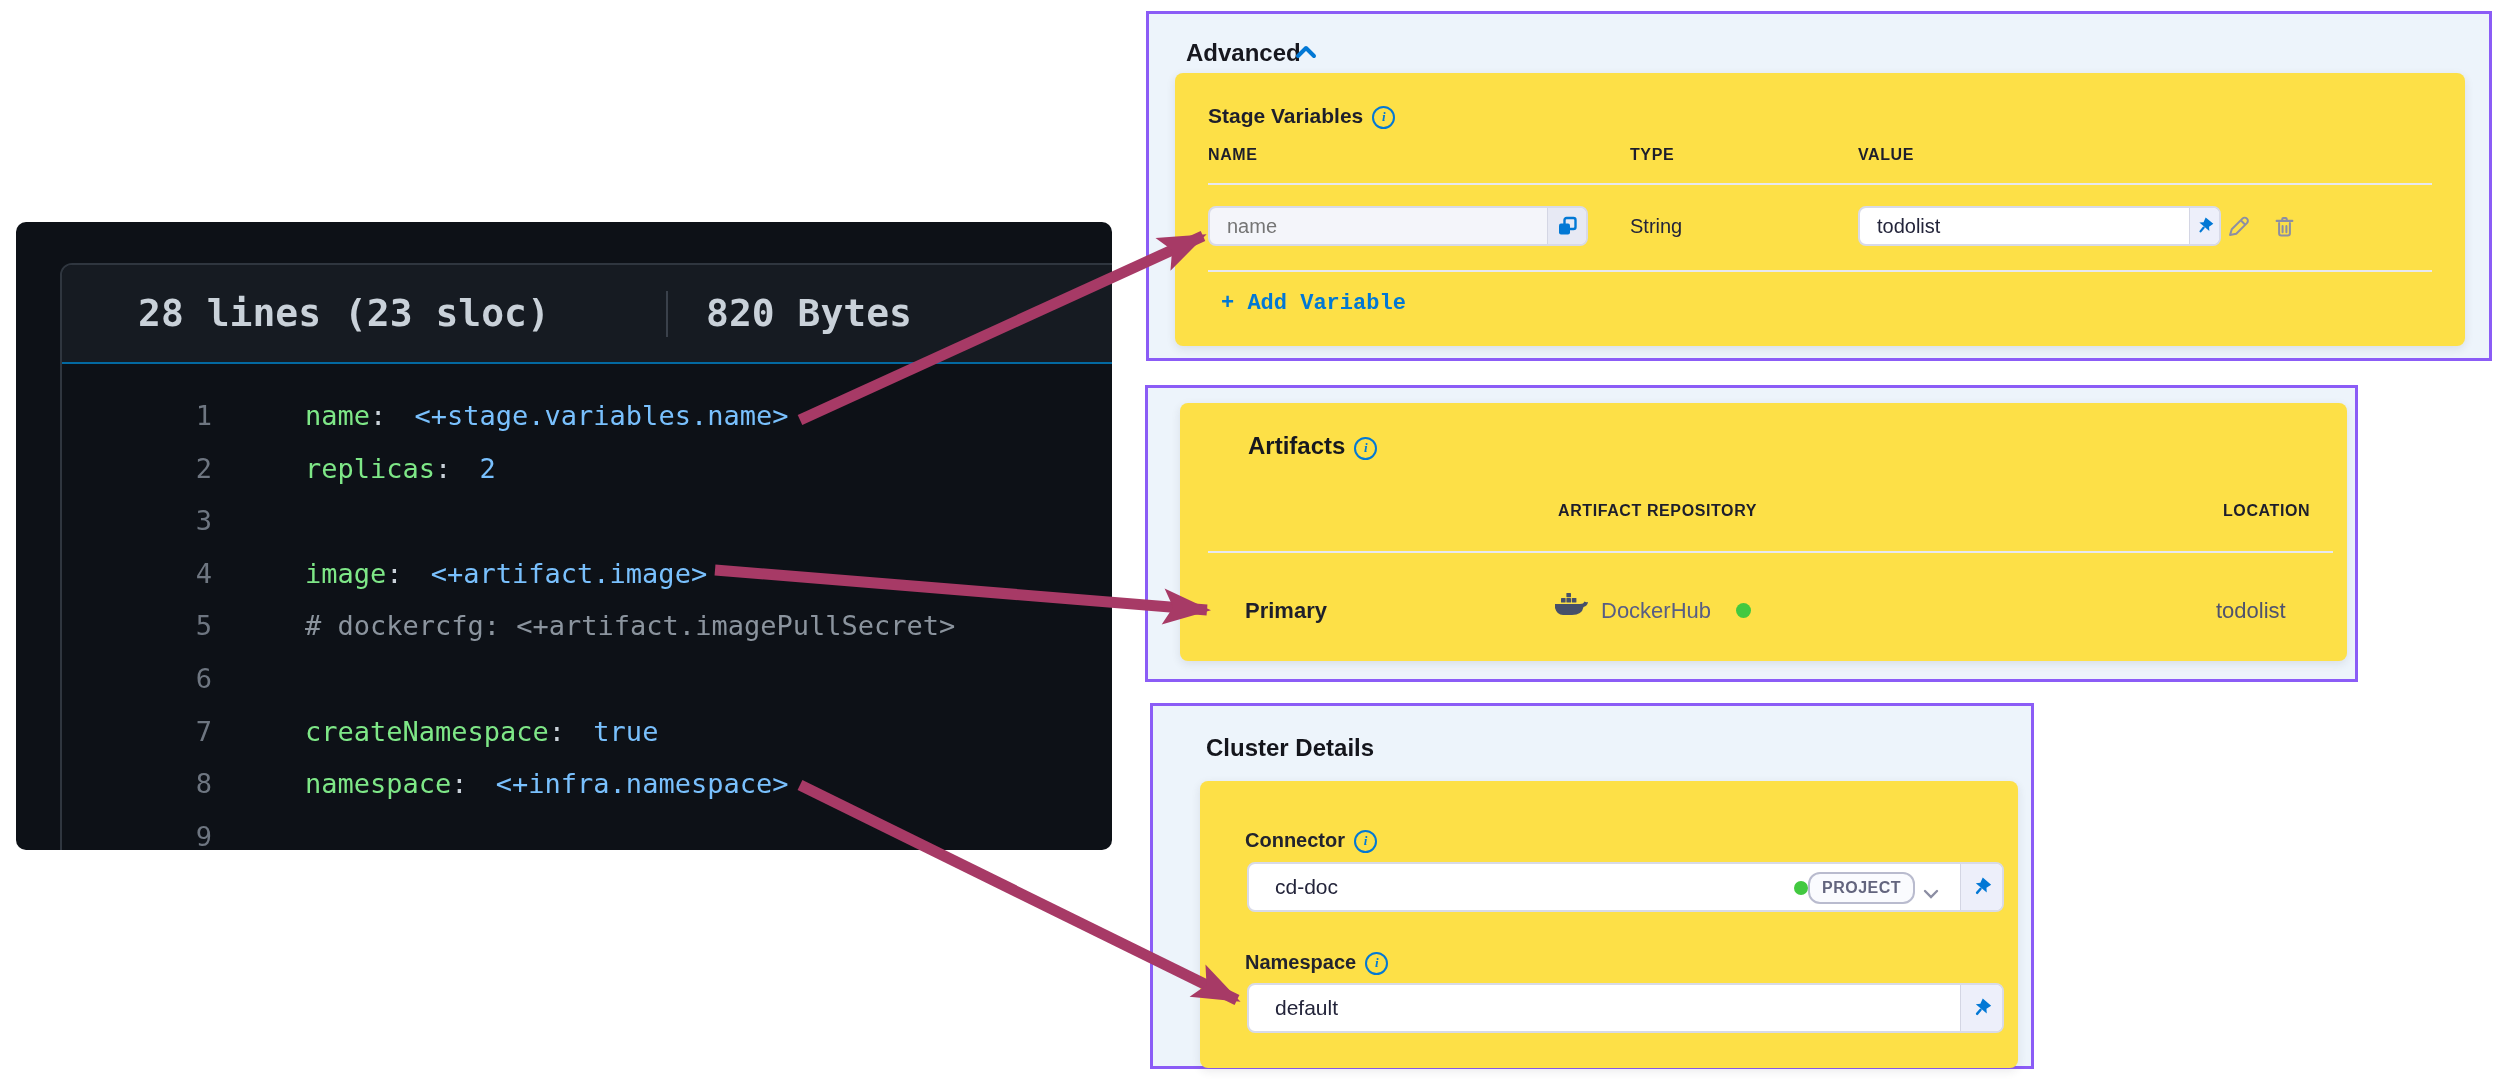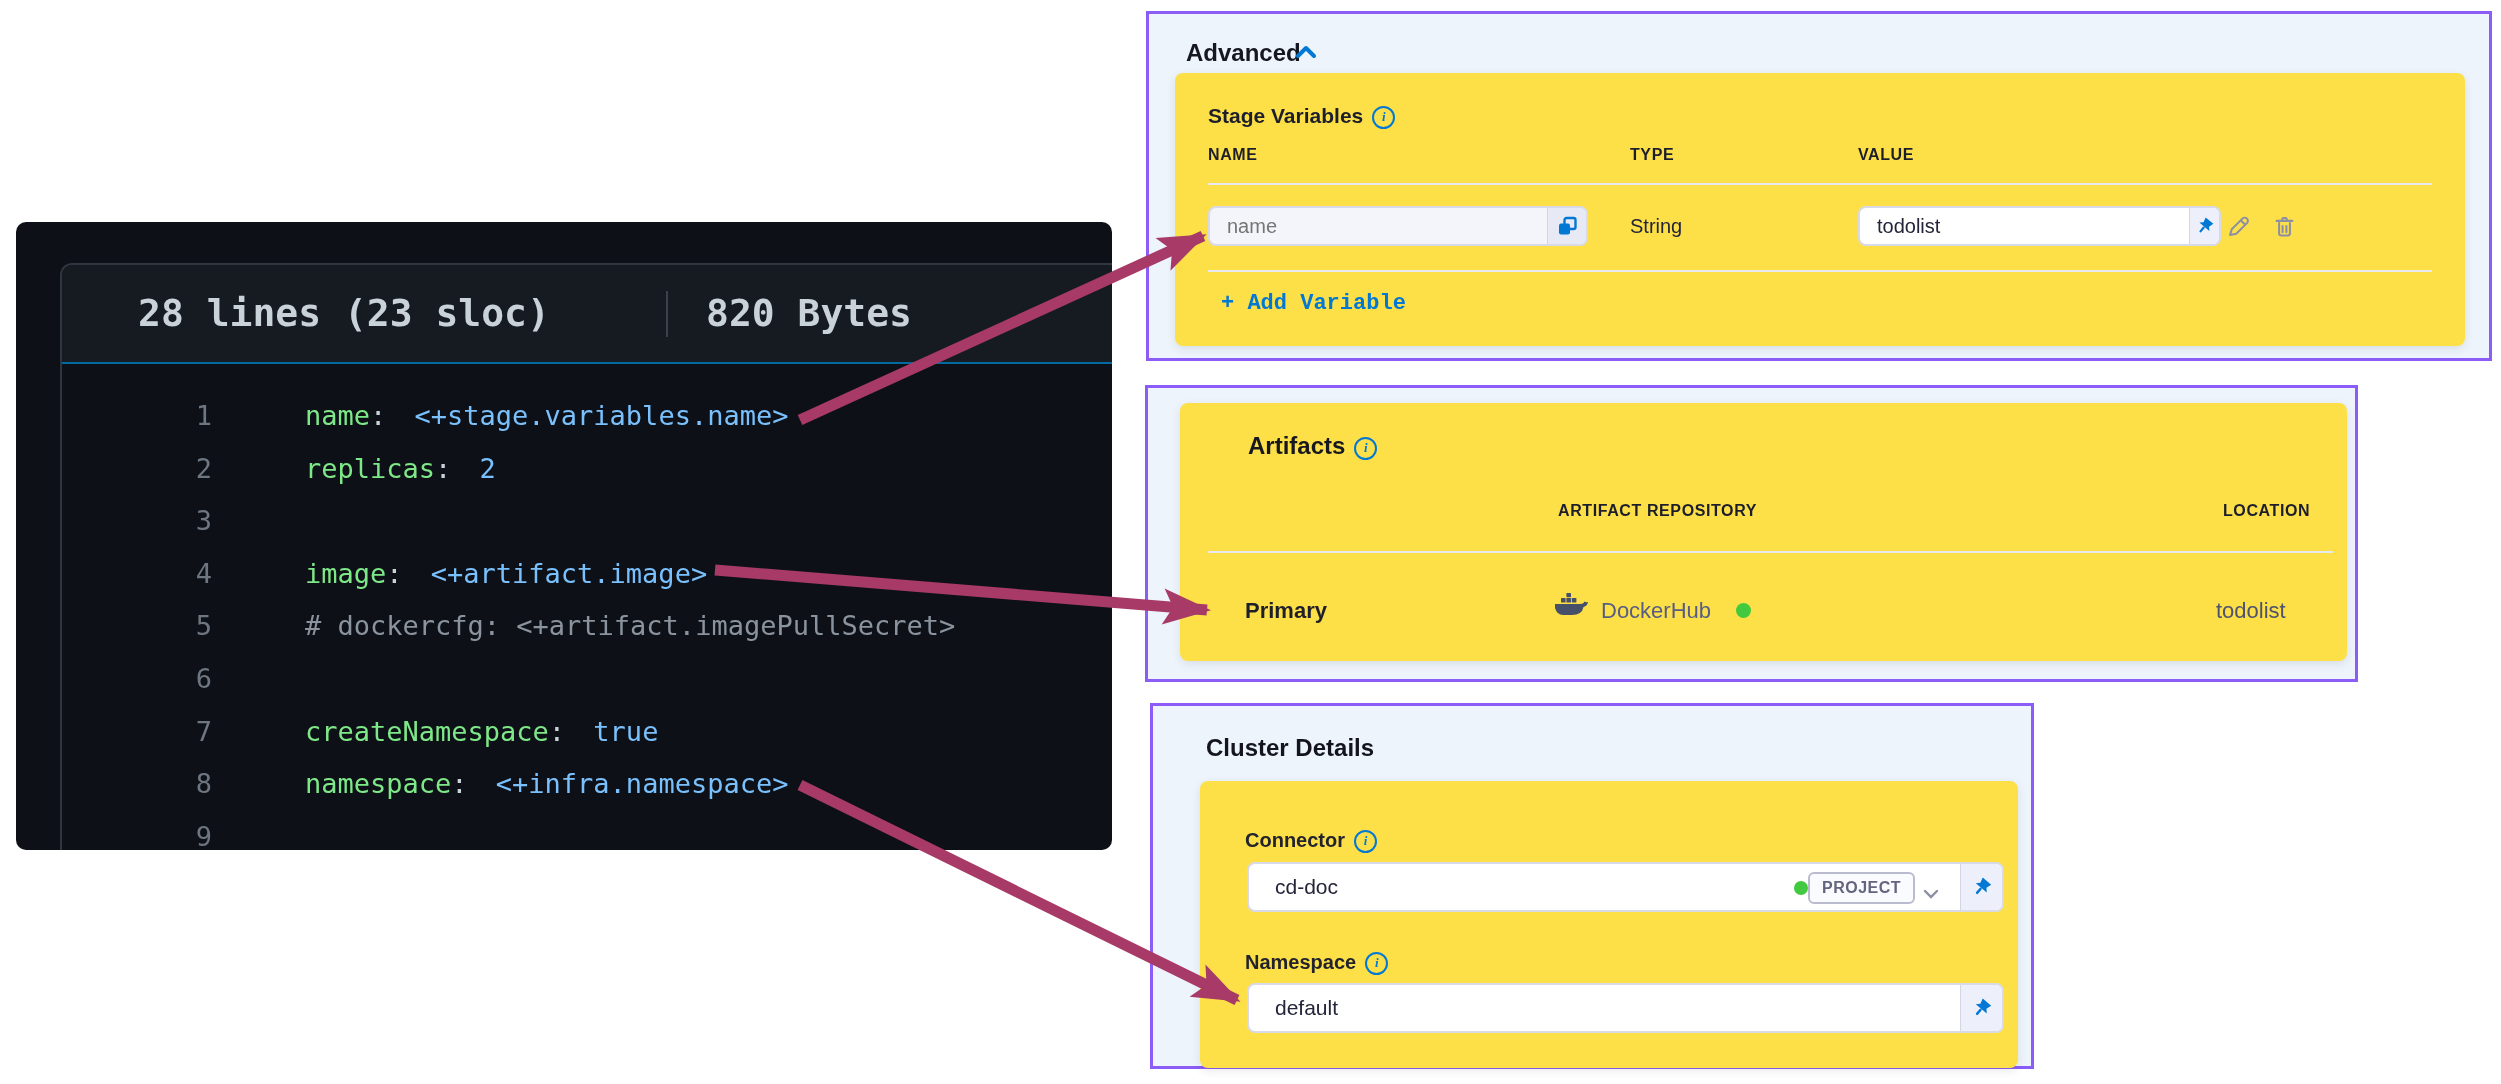--- a/index.html
+++ b/index.html
@@ -58,21 +58,21 @@
   .art-row-text{position:absolute;font-size:22px;line-height:26px;}
 
   
   .clu{left:1150px;top:703px;width:884px;height:366px;}
   .clu .card{left:47px;top:75px;width:818px;height:287px;}
   .clu .ptitle{left:53px;top:28px;font-size:24px;line-height:28px;color:#14151c;}
   .fld-label{position:absolute;font-size:20px;font-weight:bold;color:#22232e;line-height:22px;}
   .clu-input{left:47px;width:757px;height:50px;font-size:21px;}
   .clu-input .val{position:absolute;left:26px;top:0;line-height:46px;}
   .proj-badge{position:absolute;left:559px;top:8px;height:32px;box-sizing:border-box;border:2px solid #b9bbce;
-              border-radius:6px;background:#fafbfe;color:#63657e;font-size:16px;font-weight:bold;
+              border-radius:12px;background:#fafbfe;color:#63657e;font-size:16px;font-weight:bold;
               letter-spacing:.5px;line-height:28px;padding:0 12px;}
   .status-dot{position:absolute;width:14px;height:14px;border-radius:50%;background:#42c940;}
 
   .arrow-layer{position:absolute;left:0;top:0;width:2501px;height:1084px;pointer-events:none;z-index:50;}
 </style>
 </head>
 <body>
 
 <div class="canvas">
 

